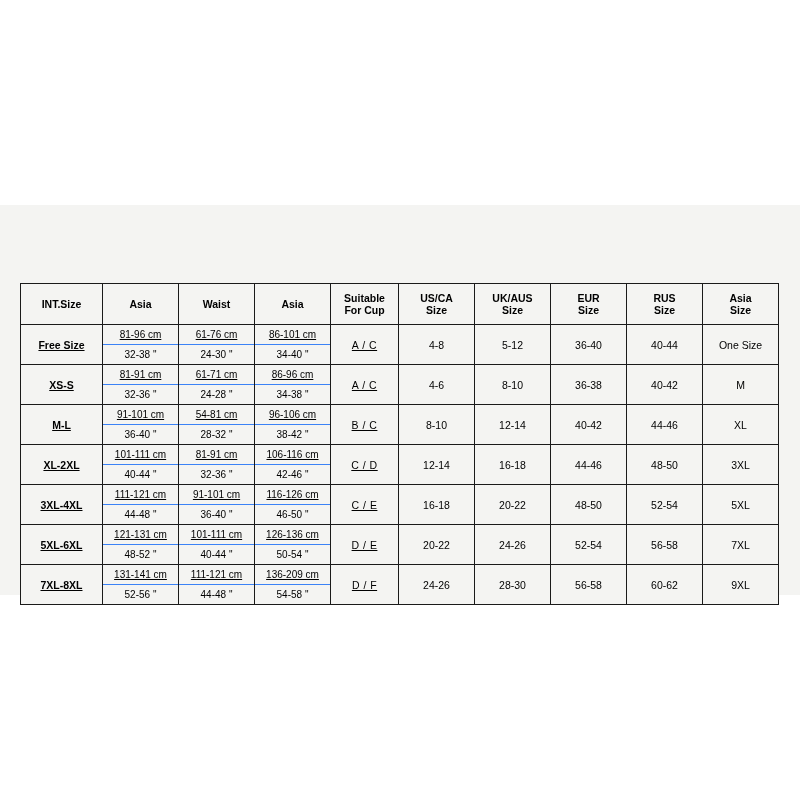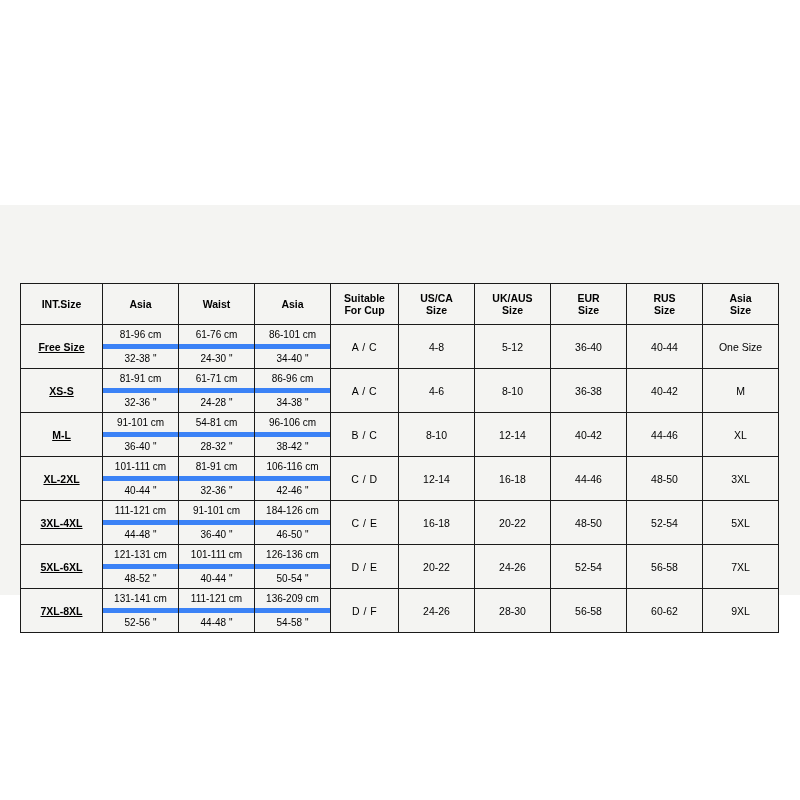--- a/index.html
+++ b/index.html
@@ -81,30 +81,32 @@
     padding: 0;
   }
   td.measure .cm,
   td.measure .inch {
     height: 19px;
     line-height: 19px;
     font-size: 10px;
     white-space: nowrap;
   }
   td.measure .cm {
-    border-bottom: 5px solid #3b82f6;
+    border-bottom: 1px solid #3b82f6;
+    text-decoration: underline;
   }
   tbody tr { height: 40px; }
   td.plain {
     font-size: 11px;
     font-weight: normal;
   }
   td.cup {
     font-size: 11px;
     letter-spacing: 0.5px;
+    text-decoration: underline;
   }
 </style>
 </head>
 <body>
 
 <div class="page">
   <div class="panel"></div>
 
 
   <div class="table-wrap">
@@ -255,21 +257,21 @@
           <td class="label-cell">3XL-4XL</td>
           <td class="measure">
             <div class="cm">111-121 cm</div>
             <div class="inch">44-48 "</div>
           </td>
           <td class="measure">
             <div class="cm">91-101 cm</div>
             <div class="inch">36-40 "</div>
           </td>
           <td class="measure">
-            <div class="cm">184-126 cm</div>
+            <div class="cm">116-126 cm</div>
             <div class="inch">46-50 "</div>
           </td>
           <td class="cup">C / E</td>
           <td class="plain">16-18</td>
           <td class="plain">20-22</td>
           <td class="plain">48-50</td>
           <td class="plain">52-54</td>
           <td class="plain">5XL</td>
         </tr>
 

